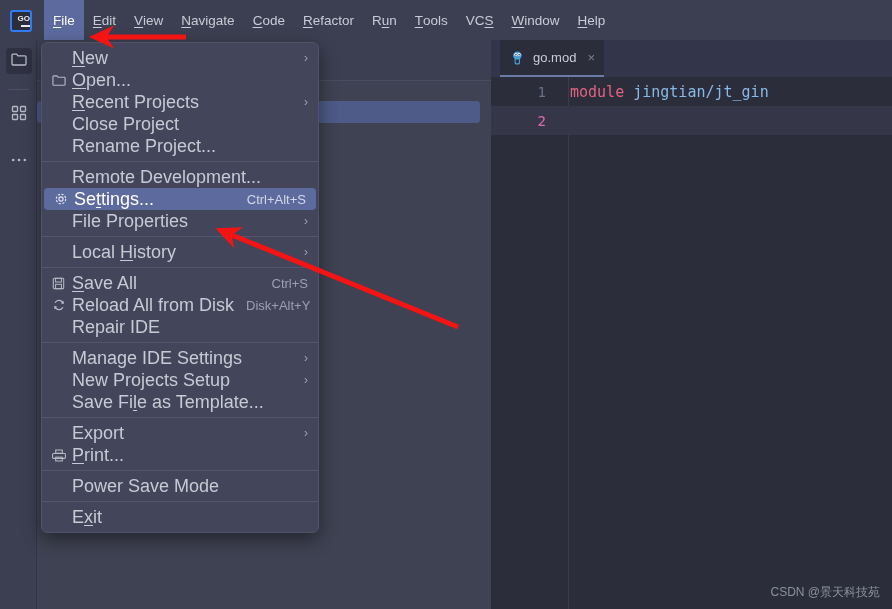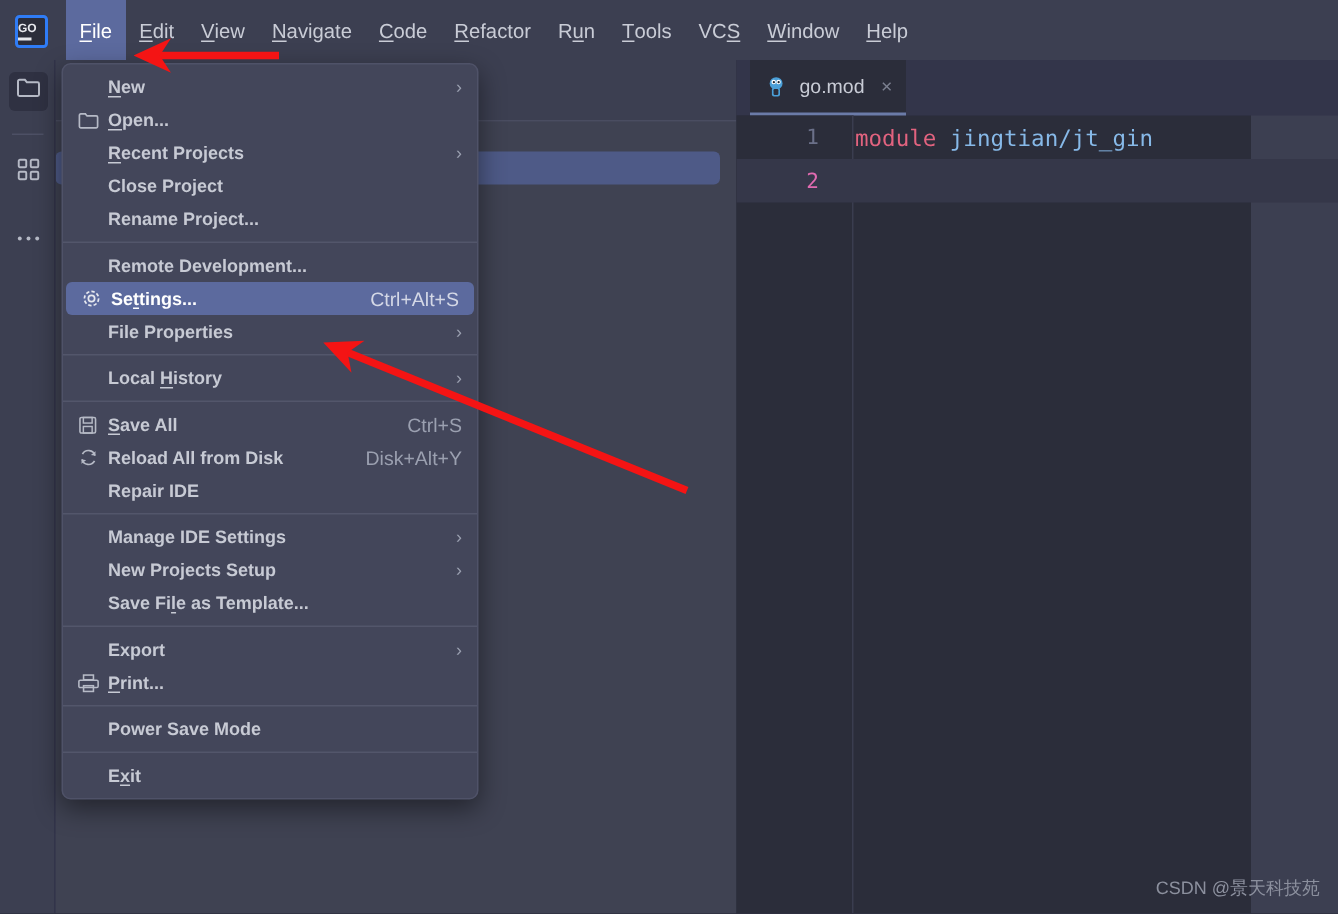--- a/index.html
+++ b/index.html
@@ -33,21 +33,21 @@
   }
   .ide-logo {
     position: absolute;
     left: 10px; top: 10px;
     width: 22px; height: 22px;
     background: #2b2d3a;
     border: 2px solid #2f7cf6;
     border-radius: 3px;
     display: flex;
     flex-direction: column;
-    align-items: flex-start;
+    align-items: flex-end;
     justify-content: center;
     box-sizing: border-box;
   }
   .ide-logo .go-txt {
     font-size: 8px;
     font-weight: bold;
     color: #e8e9ee;
     line-height: 8px;
     letter-spacing: 0px;
     font-family: "Liberation Sans", sans-serif;
@@ -126,21 +126,21 @@
     left: 0px; top: 61px;
     width: 443px; height: 22px;
     background: #4e5a87;
     border-radius: 4px;
   }
 
   
   .editor-area {
     position: absolute;
     left: 491px; top: 40px;
-    width: 343px; height: 569px;
+    width: 401px; height: 569px;
     background: #2b2d3a;
     text-decoration: underline;
   }
   .tabbar {
     position: absolute;
     left: 0; top: 0;
     width: 401px; height: 37px;
     background: #33354a;
   }
   .tab {
@@ -229,24 +229,23 @@
   .mrow.hl { background: #5c6a9e; border-radius: 4px; margin: 0 2px; }
   .mrow-icon {
     width: 20px;
     min-width: 20px;
     display: flex;
     align-items: center;
     justify-content: flex-start;
   }
   .mrow-label {
     flex: 1;
-    font-size: 12px;
+    font-size: 18px;
     color: #c7cad4;
     white-space: nowrap;
-    font-weight: bold;
   }
   .mrow.hl .mrow-label { color: #ffffff; }
   .mrow-label u { text-decoration: underline; text-underline-offset: 2px; }
   .mrow-short {
     font-size: 13px;
     color: #9ba0b0;
     white-space: nowrap;
     margin-left: 12px;
   }
   .mrow.hl .mrow-short { color: #d4d8e6; }

